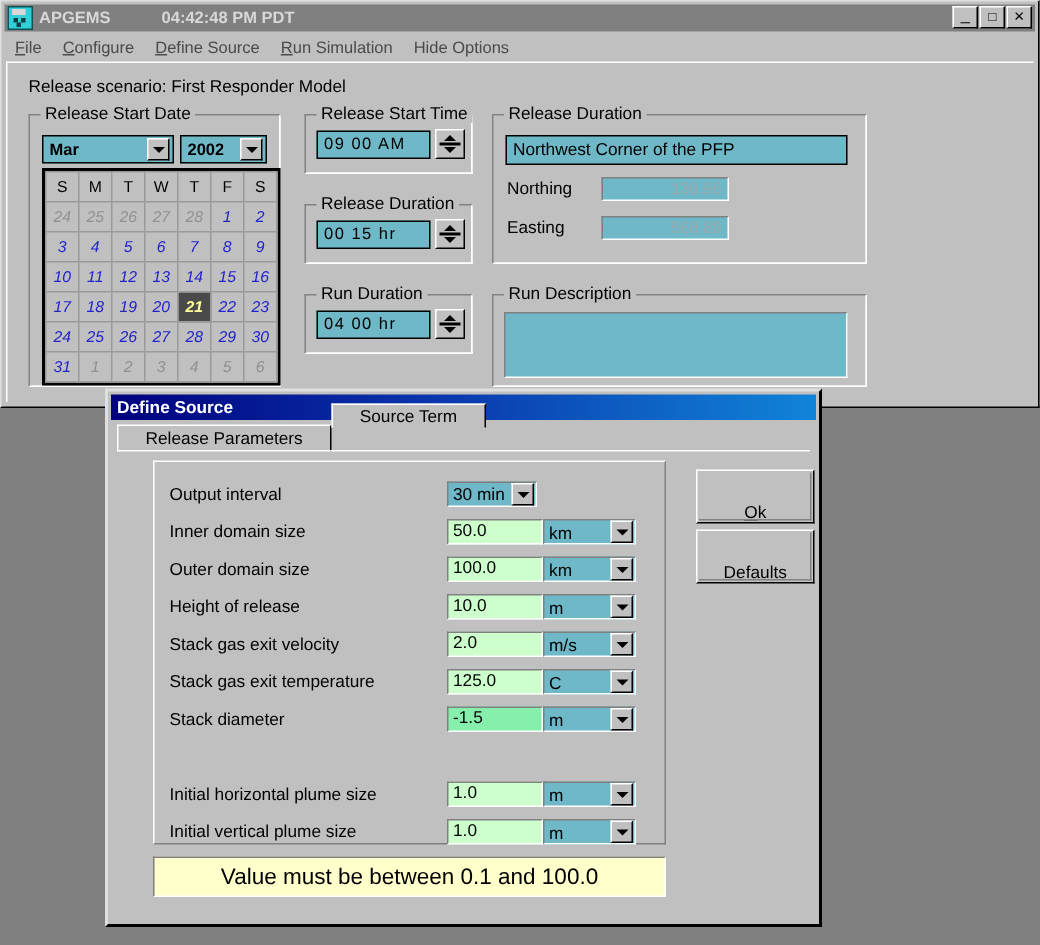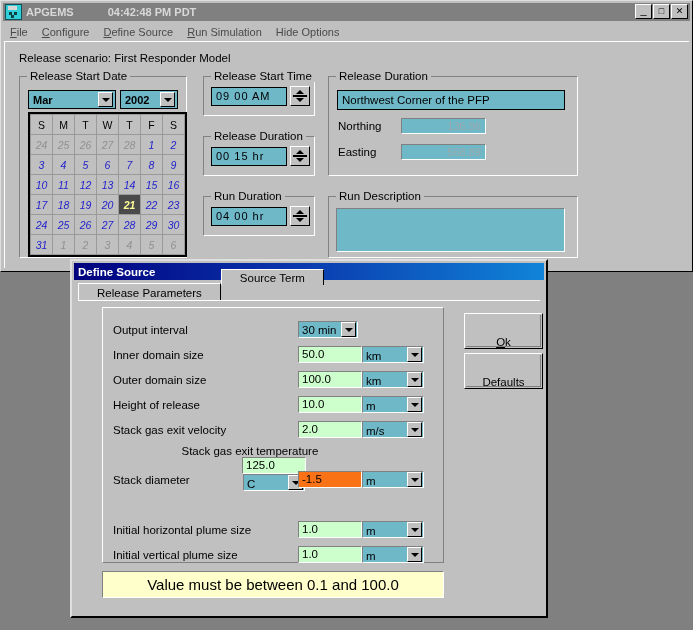--- a/index.html
+++ b/index.html
@@ -231,21 +231,21 @@
   .param-label{
     width:185px;font-size:11.5px;color:#000;flex:none;
   }
   .val-input{
     width:64px;height:17px;background:#ccffcc;
     border-top:1px solid #808080;border-left:1px solid #808080;
     border-right:1px solid #fff;border-bottom:1px solid #fff;
     box-sizing:border-box;font-size:11.5px;color:#000;
     padding-left:3px;line-height:15px;cursor:text;
   }
-  .val-input.invalid{background:#f97316;}
+  .val-input.invalid{background:#86efac;}
   .unit-combo{
     width:62px;height:17px;background:#6fb8c8;
     border-top:1px solid #808080;border-left:1px solid #808080;
     border-right:1px solid #fff;border-bottom:1px solid #fff;
     box-sizing:border-box;display:flex;align-items:flex-end;
     font-size:11.5px;color:#000;padding-left:3px;cursor:default;
   }
   .unit-arrow{
     width:15px;height:15px;margin-left:auto;margin-right:1px;
     background:#c0c0c0;
@@ -522,21 +522,21 @@
         </div>
       </div>
       <div class="param-row" style="top: 112px;">
         <div class="param-label">Stack gas exit velocity</div>
         <div class="val-input">2.0</div>
         <div class="unit-combo">
           <span>m/s</span>
           <span class="unit-arrow"></span>
         </div>
       </div>
-      <div class="param-row" style="top: 137px; flex-direction: column;">
+      <div class="param-row" style="top: 137px;">
         <div class="param-label">Stack gas exit temperature</div>
         <div class="val-input">125.0</div>
         <div class="unit-combo">
           <span>C</span>
           <span class="unit-arrow"></span>
         </div>
       </div>
       <div class="param-row" style="top: 162px;">
         <div class="param-label">Stack diameter</div>
         <div class="val-input invalid">-1.5</div>

